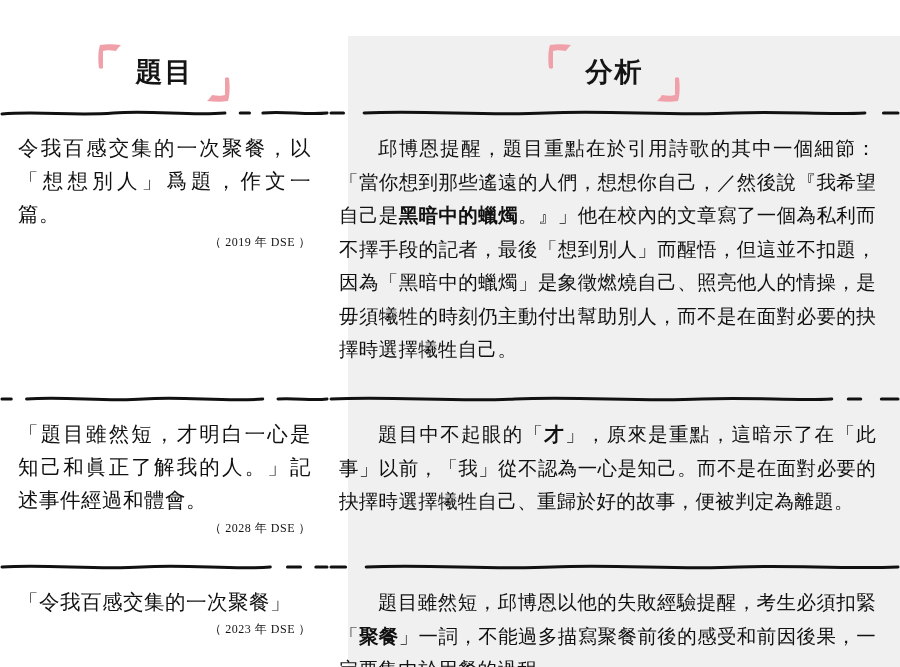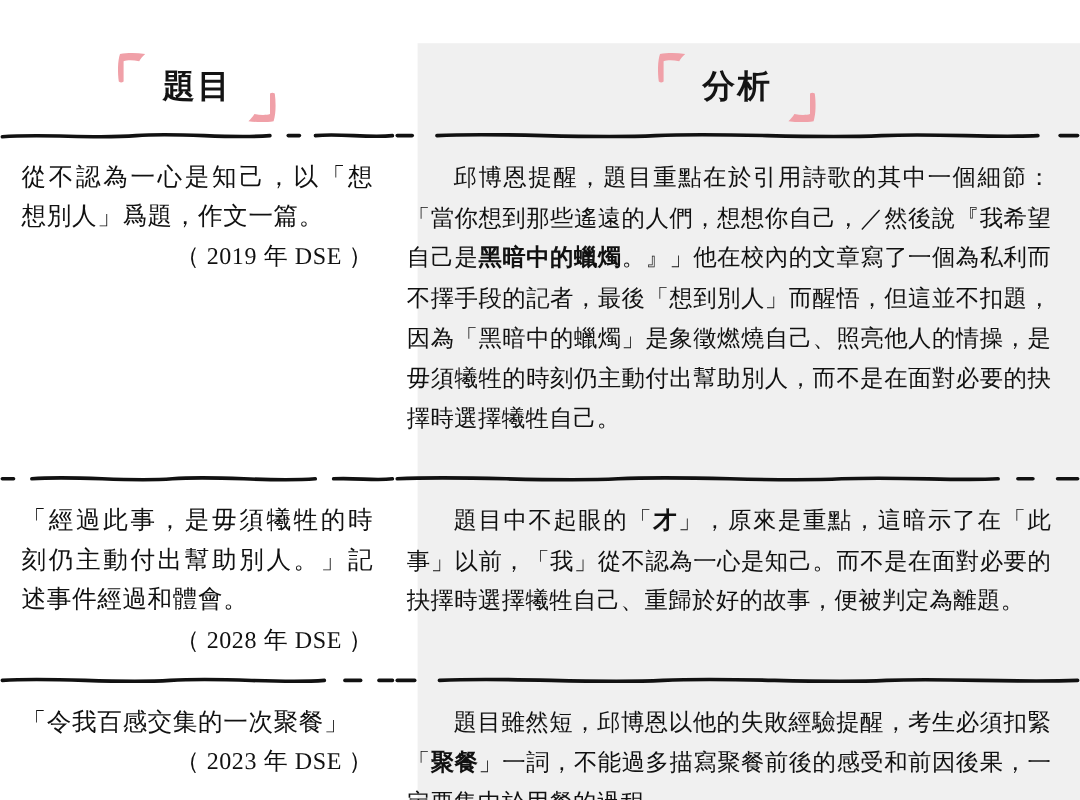--- a/index.html
+++ b/index.html
@@ -89,21 +89,21 @@
   }
   .q-text {
     font-size: 20.5px;
     line-height: 1.62;
     color: #111111;
     text-align: justify;
     text-justify: inter-ideograph;
     letter-spacing: 0.5px;
   }
   .q-source {
-    font-size: 20px;
+    font-size: 12px;
     color: #111111;
     text-align: right;
     letter-spacing: 0.5px;
     margin-top: 2px;
   }
   .a-text {
     font-size: 19.5px;
     line-height: 1.72;
     color: #111111;
     text-align: justify;
@@ -152,34 +152,34 @@
 
       <div class="divider">
         <svg viewBox="0 0 348 10" preserveAspectRatio="none">
             <path d="M2 6 C40 3 80 8 120 5 C160 2 200 8 238 5" stroke="#111" stroke-width="3" fill="none" stroke-linecap="round"></path>
             <path d="M254 5 h10" stroke="#111" stroke-width="3" fill="none" stroke-linecap="round"></path>
             <path d="M278 5 C300 3 324 7 346 5" stroke="#111" stroke-width="3" fill="none" stroke-linecap="round"></path>
           </svg>
       </div>
 
       <div class="block row1-left">
-        <div class="q-text">從不認為一心是知己，以「想想別人」爲題，作文一篇。</div>
+        <div class="q-text">令我百感交集的一次聚餐，以「想想別人」爲題，作文一篇。</div>
         <div class="q-source">（ 2019 年 DSE ）</div>
       </div>
 
       <div class="divider">
         <svg viewBox="0 0 348 10" preserveAspectRatio="none">
             <path d="M2 5 h10" stroke="#111" stroke-width="3" fill="none" stroke-linecap="round"></path>
             <path d="M28 5 C70 2 110 8 152 5 C194 2 236 8 278 5" stroke="#111" stroke-width="3" fill="none" stroke-linecap="round"></path>
             <path d="M294 5 C316 4 330 7 346 5" stroke="#111" stroke-width="3" fill="none" stroke-linecap="round"></path>
           </svg>
       </div>
 
       <div class="block row2-left">
-        <div class="q-text">「經過此事，是毋須犧牲的時刻仍主動付出幫助別人。」記述事件經過和體會。</div>
+        <div class="q-text">「題目雖然短，才明白一心是知己和眞正了解我的人。」記述事件經過和體會。</div>
         <div class="q-source">（ 2028 年 DSE ）</div>
       </div>
 
       <div class="divider">
         <svg viewBox="0 0 348 10" preserveAspectRatio="none">
             <path d="M2 5 C50 2 100 8 150 5 C200 2 244 8 286 5" stroke="#111" stroke-width="3" fill="none" stroke-linecap="round"></path>
             <path d="M304 5 h14" stroke="#111" stroke-width="3" fill="none" stroke-linecap="round"></path>
             <path d="M334 5 h12" stroke="#111" stroke-width="3" fill="none" stroke-linecap="round"></path>
           </svg>
       </div>

